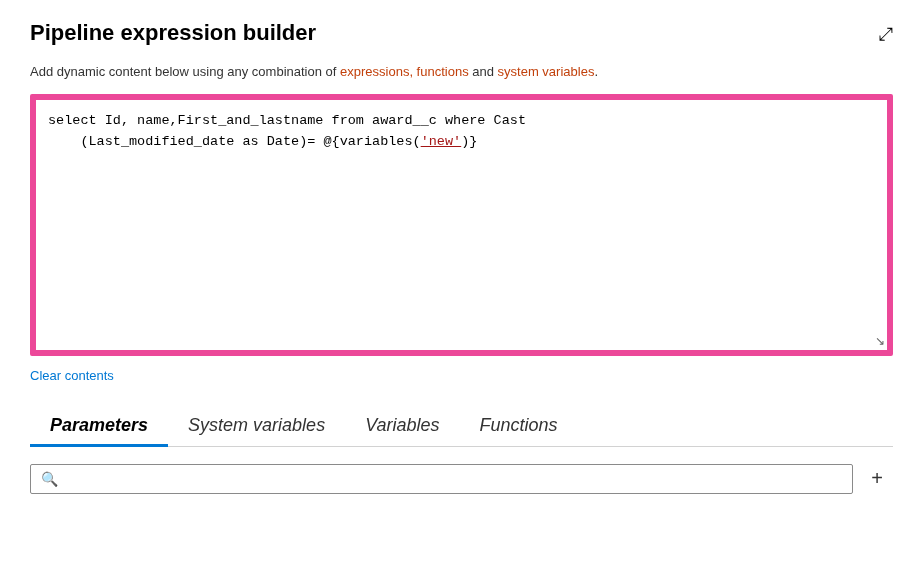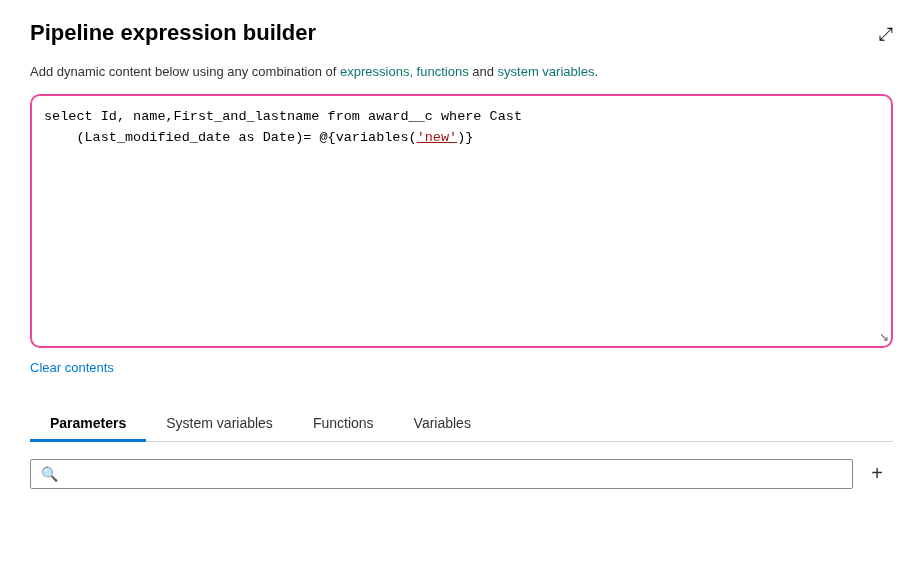--- a/index.html
+++ b/index.html
@@ -38,27 +38,27 @@
     }
 
     .subtitle {
       font-size: 13px;
       color: #333333;
       margin-bottom: 12px;
       line-height: 1.5;
     }
 
     .subtitle a {
-      color: #0f766e;
+      color: #c2410c;
       text-decoration: none;
     }
 
     .editor-container {
-      border: 2px solid #ec4899;
-      border-radius: 10px;
+      border: 6px solid #ec4899;
+      border-radius: 2px;
       margin-bottom: 10px;
       position: relative;
       background: #ffffff;
     }
 
     .editor-code {
       padding: 10px 12px;
       font-family: 'Consolas', 'Courier New', monospace;
       font-size: 13.5px;
       line-height: 1.6;
@@ -83,42 +83,43 @@
       font-size: 12px;
       line-height: 14px;
       text-align: right;
     }
 
     .clear-contents {
       display: inline-block;
       color: #0078d4;
       font-size: 13px;
       cursor: pointer;
-      margin-bottom: 32px;
+      margin-bottom: 24px;
       text-decoration: none;
     }
 
     .tabs-container {
       border-bottom: 1px solid #d2d2d2;
       margin-bottom: 16px;
     }
 
     .tabs {
       display: flex;
       gap: 0;
     }
 
     .tab {
       padding: 8px 20px;
-      font-size: 14px;
+      font-size: 18px;
       cursor: pointer;
       color: #333333;
       border-bottom: 3px solid transparent;
       margin-bottom: -1px;
       font-weight: 400;
+      font-style: italic;
     }
 
     .tab.active {
       color: #000000;
       font-weight: 700;
       border-bottom: 3px solid #0078d4;
     }
 
     .search-container {
       display: flex;
@@ -189,22 +190,22 @@
     (Last_modified_date as Date)= @{variables(<span class="string-val">'new'</span>)}</div>
   <div class="resize-handle">↘</div>
 </div>
 
 <a class="clear-contents">Clear contents</a>
 
 <div class="tabs-container">
   <div class="tabs">
     <div class="tab active">Parameters</div>
     <div class="tab">System variables</div>
+    <div class="tab">Variables</div>
     <div class="tab">Functions</div>
-    <div class="tab">Variables</div>
   </div>
 </div>
 
 <div class="search-container">
   <div class="search-box">
     <span class="search-icon-wrap">🔍</span>
   </div>
   <button class="add-button">+</button>
 </div>
 

